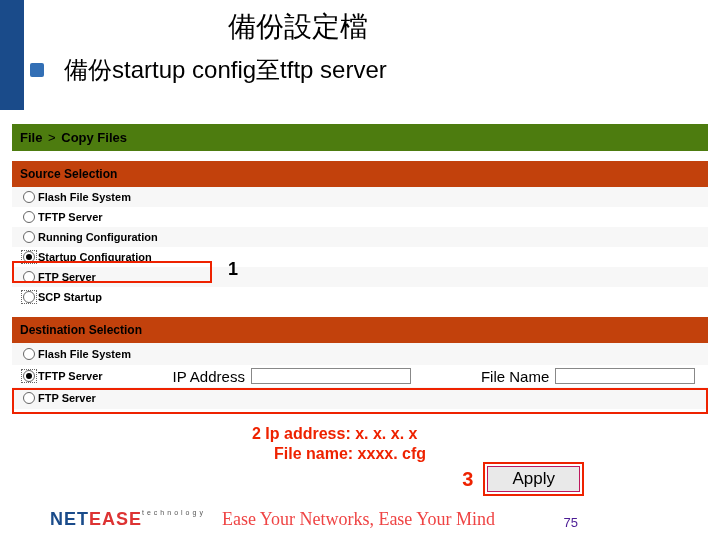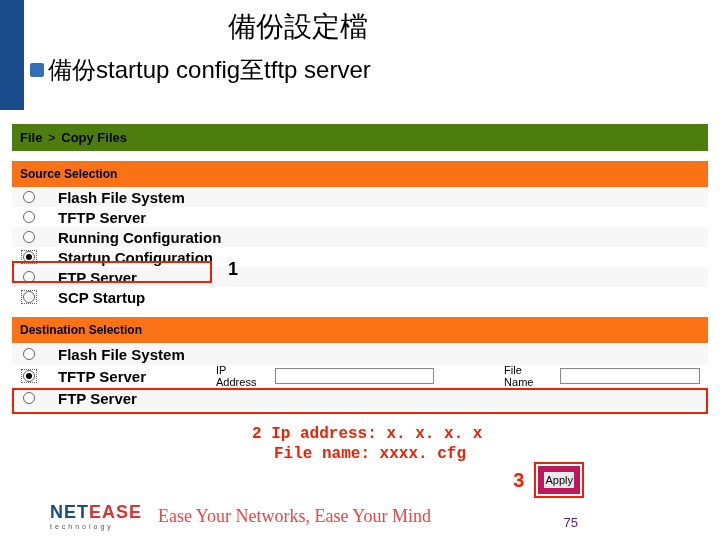--- a/index.html
+++ b/index.html
@@ -1,50 +1,50 @@
 <!DOCTYPE html>
 <html><head>
 <meta charset="utf-8">
 <style>
   * { box-sizing: border-box; margin: 0; padding: 0; }
   body { width: 720px; height: 540px; font-family: Arial, "Microsoft JhengHei", sans-serif; background: #fff; position: relative; overflow: hidden; }
   .slide { width: 596px; height: 540px; position: relative; }
   .left-bar { position: absolute; left: 0; top: 0; width: 24px; height: 110px; background: #1a4b8a; }
   .title { position: absolute; top: 8px; left: 0; width: 100%; text-align: center; font-size: 28px; color: #000; }
-  .bullet-line { position: absolute; top: 54px; left: 30px; font-size: 24px; color: #000; display: flex; align-items: center; gap: 4px; }
+  .bullet-line { position: absolute; top: 54px; left: 30px; font-size: 24px; color: #000; display: flex; align-items: center; gap: 20px; }
   .bullet { width: 14px; height: 14px; background: #326fb5; border-radius: 2px; display: inline-block; }
   .panel { position: absolute; left: 12px; top: 124px; width: 696px; background: #fff; font-family: Arial, sans-serif; font-size: 12px; }
   .crumb { background: #4d7c0f; padding: 6px 8px; font-weight: bold; font-size: 13px; }
   .crumb .gt { font-weight: normal; margin: 0 2px; }
-  .section-h { background: #f97316; padding: 6px 8px; font-weight: bold; font-size: 12px; margin-top: 10px; }
+  .section-h { background: #c2410c; padding: 6px 8px; font-weight: bold; font-size: 12px; margin-top: 10px; }
   .row { display: flex; align-items: center; padding: 2px 8px; height: 20px; background: #fff; }
   .row.alt { background: #f7f7f7; }
   .radio-wrap { width: 18px; display: flex; justify-content: center; }
   .fake-radio { width: 12px; height: 12px; border: 1px solid #666; border-radius: 50%; background: #fff; display: inline-block; position: relative; }
   .fake-radio.on::after { content: ""; position: absolute; width: 6px; height: 6px; background: #000; border-radius: 50%; left: 2px; top: 2px; }
   .dotted-box { border: 1px dotted #666; padding: 0px 1px; display: inline-flex; }
-  .row-label { margin-left: 20px; font-weight: bold; font-size: 15px; color: #000; white-space: nowrap; }
+  .row-label { margin-left: 0; font-weight: bold; font-size: 11px; color: #000; white-space: nowrap; }
   .red-box { border: 2px solid #e20; position: absolute; pointer-events: none; }
   .box1 { left: 12px; top: 261px; width: 200px; height: 22px; }
   .callout1 { position: absolute; left: 228px; top: 259px; font-weight: bold; color: #000; font-size: 18px; }
   
   .dest-row { display: flex; align-items: center; padding: 2px 8px; height: 22px; background: #f7f7f7; }
   .dest-row.white { background: #fff; }
-  .field-label { font-size: 11px; margin: 0 6px 0 30px; color: #000; padding-left: 40px; }
+  .field-label { font-size: 15px; margin: 0 6px 0 30px; color: #000; padding-left: 40px; }
   .field-input { border: 1px solid #888; height: 16px; font-size: 11px; padding: 0 2px; background: #fff; }
   .ip-input { width: 160px; }
   .name-input { width: 140px; }
   .box2 { left: 12px; top: 388px; width: 696px; height: 26px; }
-  .callout2 { position: absolute; left: 252px; top: 424px; color: #e20; font-weight: bold; font-size: 16px; line-height: 20px; font-family: Liberation Mono, monospace; }
+  .callout2 { position: absolute; left: 252px; top: 424px; color: #e20; font-weight: bold; font-size: 16px; line-height: 20px; }
   .apply-wrap { position: absolute; right: 12px; top: 462px; display: flex; align-items: center; gap: 10px; }
   .callout3 { color: #e20; font-weight: bold; font-size: 20px; }
-  .apply-btn { border: 6px solid #be185d; background: #e9e9e9; font-size: 11px; padding: 2px 1px; cursor: pointer; }
+  .apply-btn { border: 1px solid #be185d; background: #e9e9e9; font-size: 17px; padding: 2px 24px; cursor: pointer; }
   .apply-box { border: 2px solid #e20; padding: 2px; }
   .footer { position: absolute; left: 50px; bottom: 10px; display: flex; align-items: center; gap: 16px; }
-  .logo { display: flex; flex-direction: column; align-items: flex-start; }
+  .logo { display: flex; flex-direction: row; align-items: flex-start; }
   .logo-top { font-weight: 900; color: #1a4b8a; font-size: 18px; letter-spacing: 1px; }
   .logo-top .r { color: #d33; }
   .logo-sub { font-size: 7px; letter-spacing: 3px; color: #555; }
   .tagline { font-family: "Brush Script MT", cursive; color: #ef4444; font-size: 18px; }
   .page-num { position: absolute; right: 18px; bottom: 10px; color: #4c1d95; font-size: 13px; }
 </style>
 </head>
 <body>
 
 <div class="slide">

